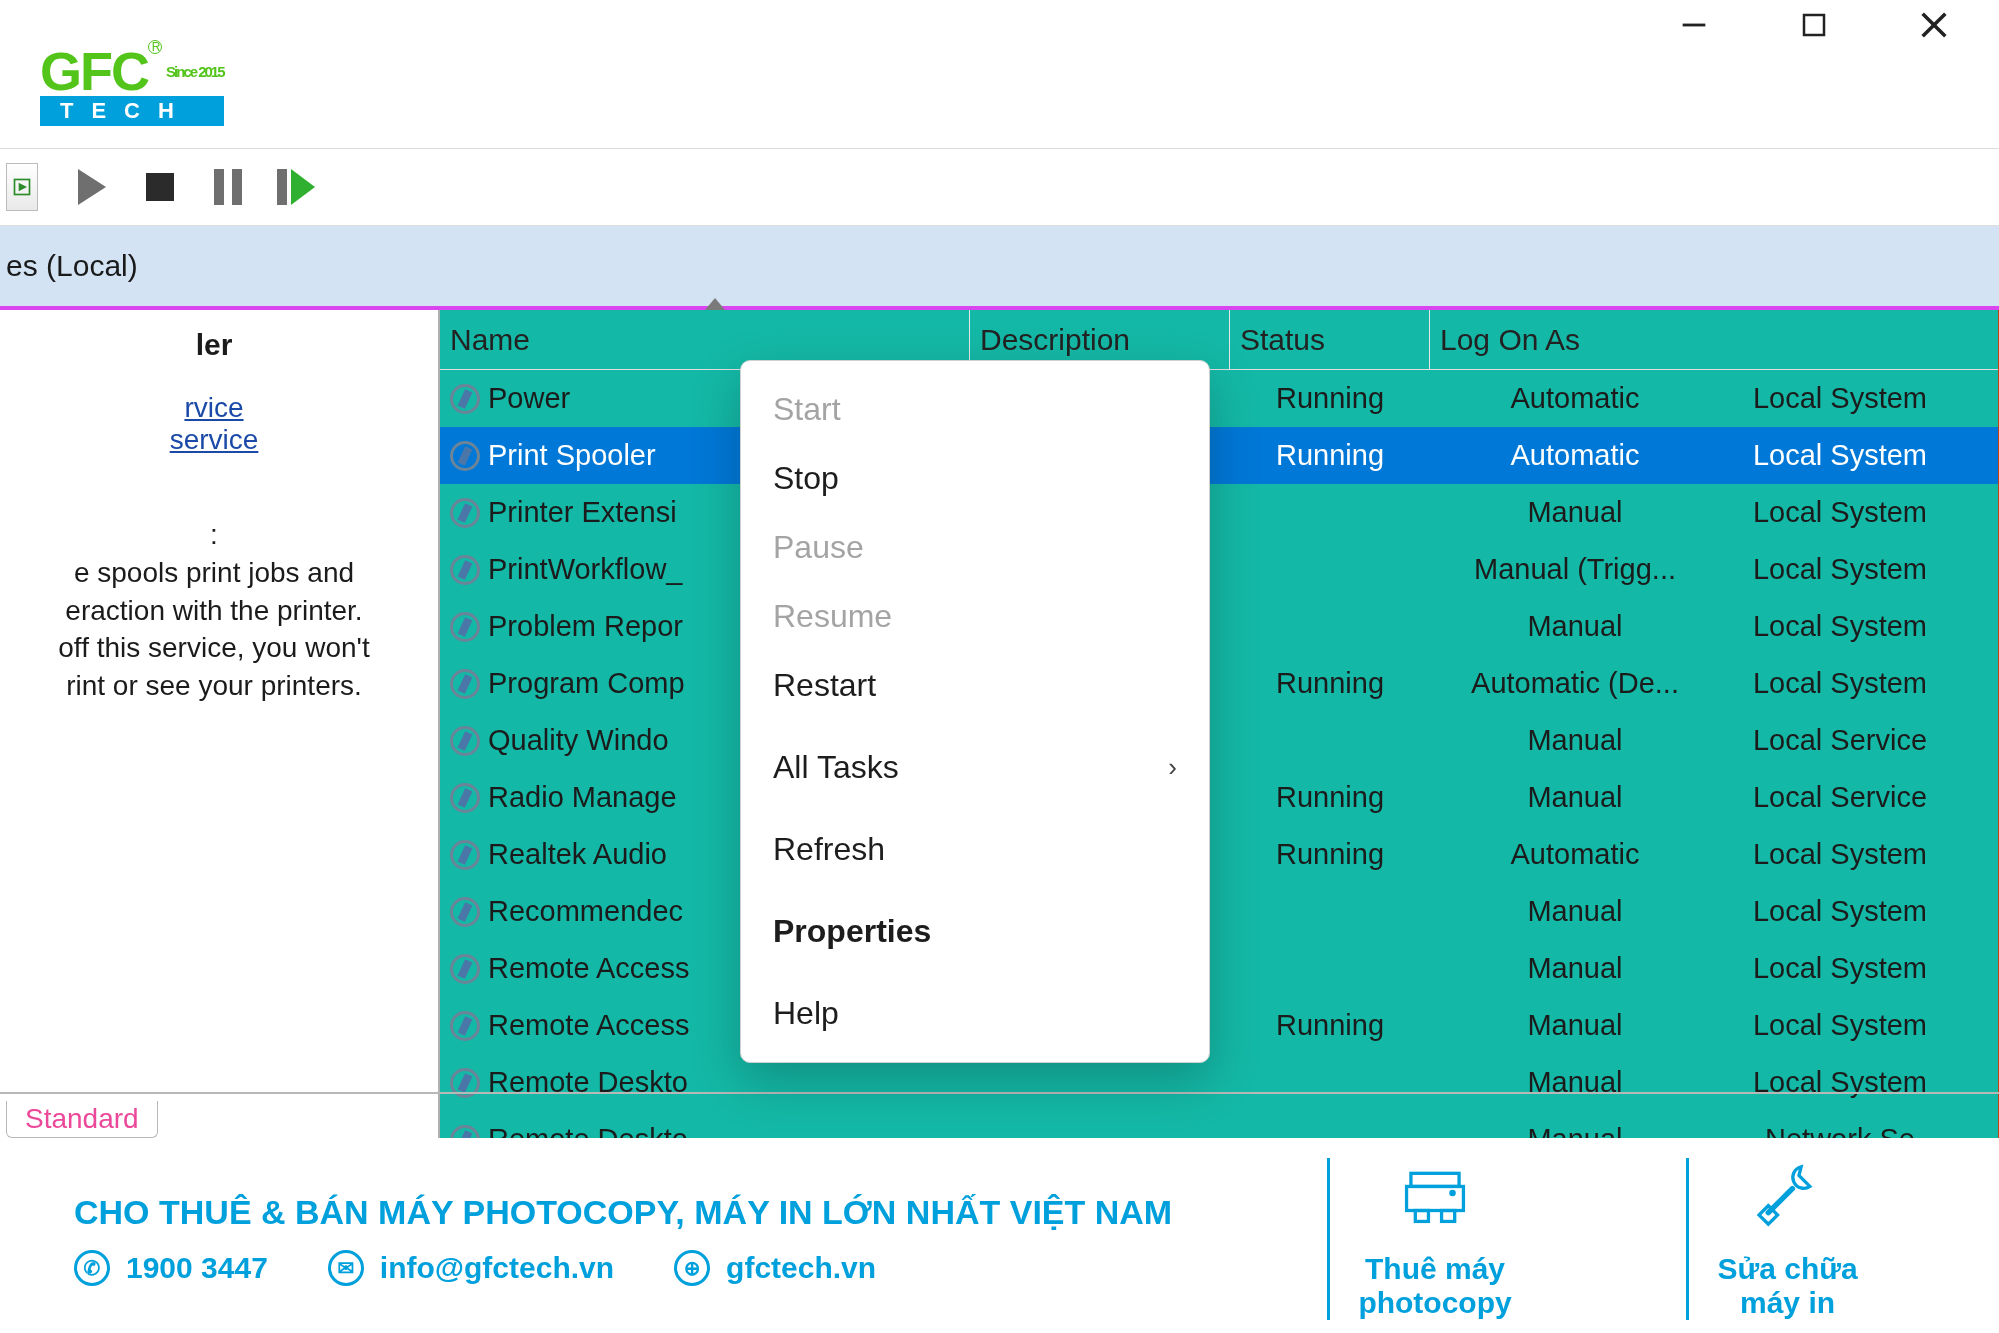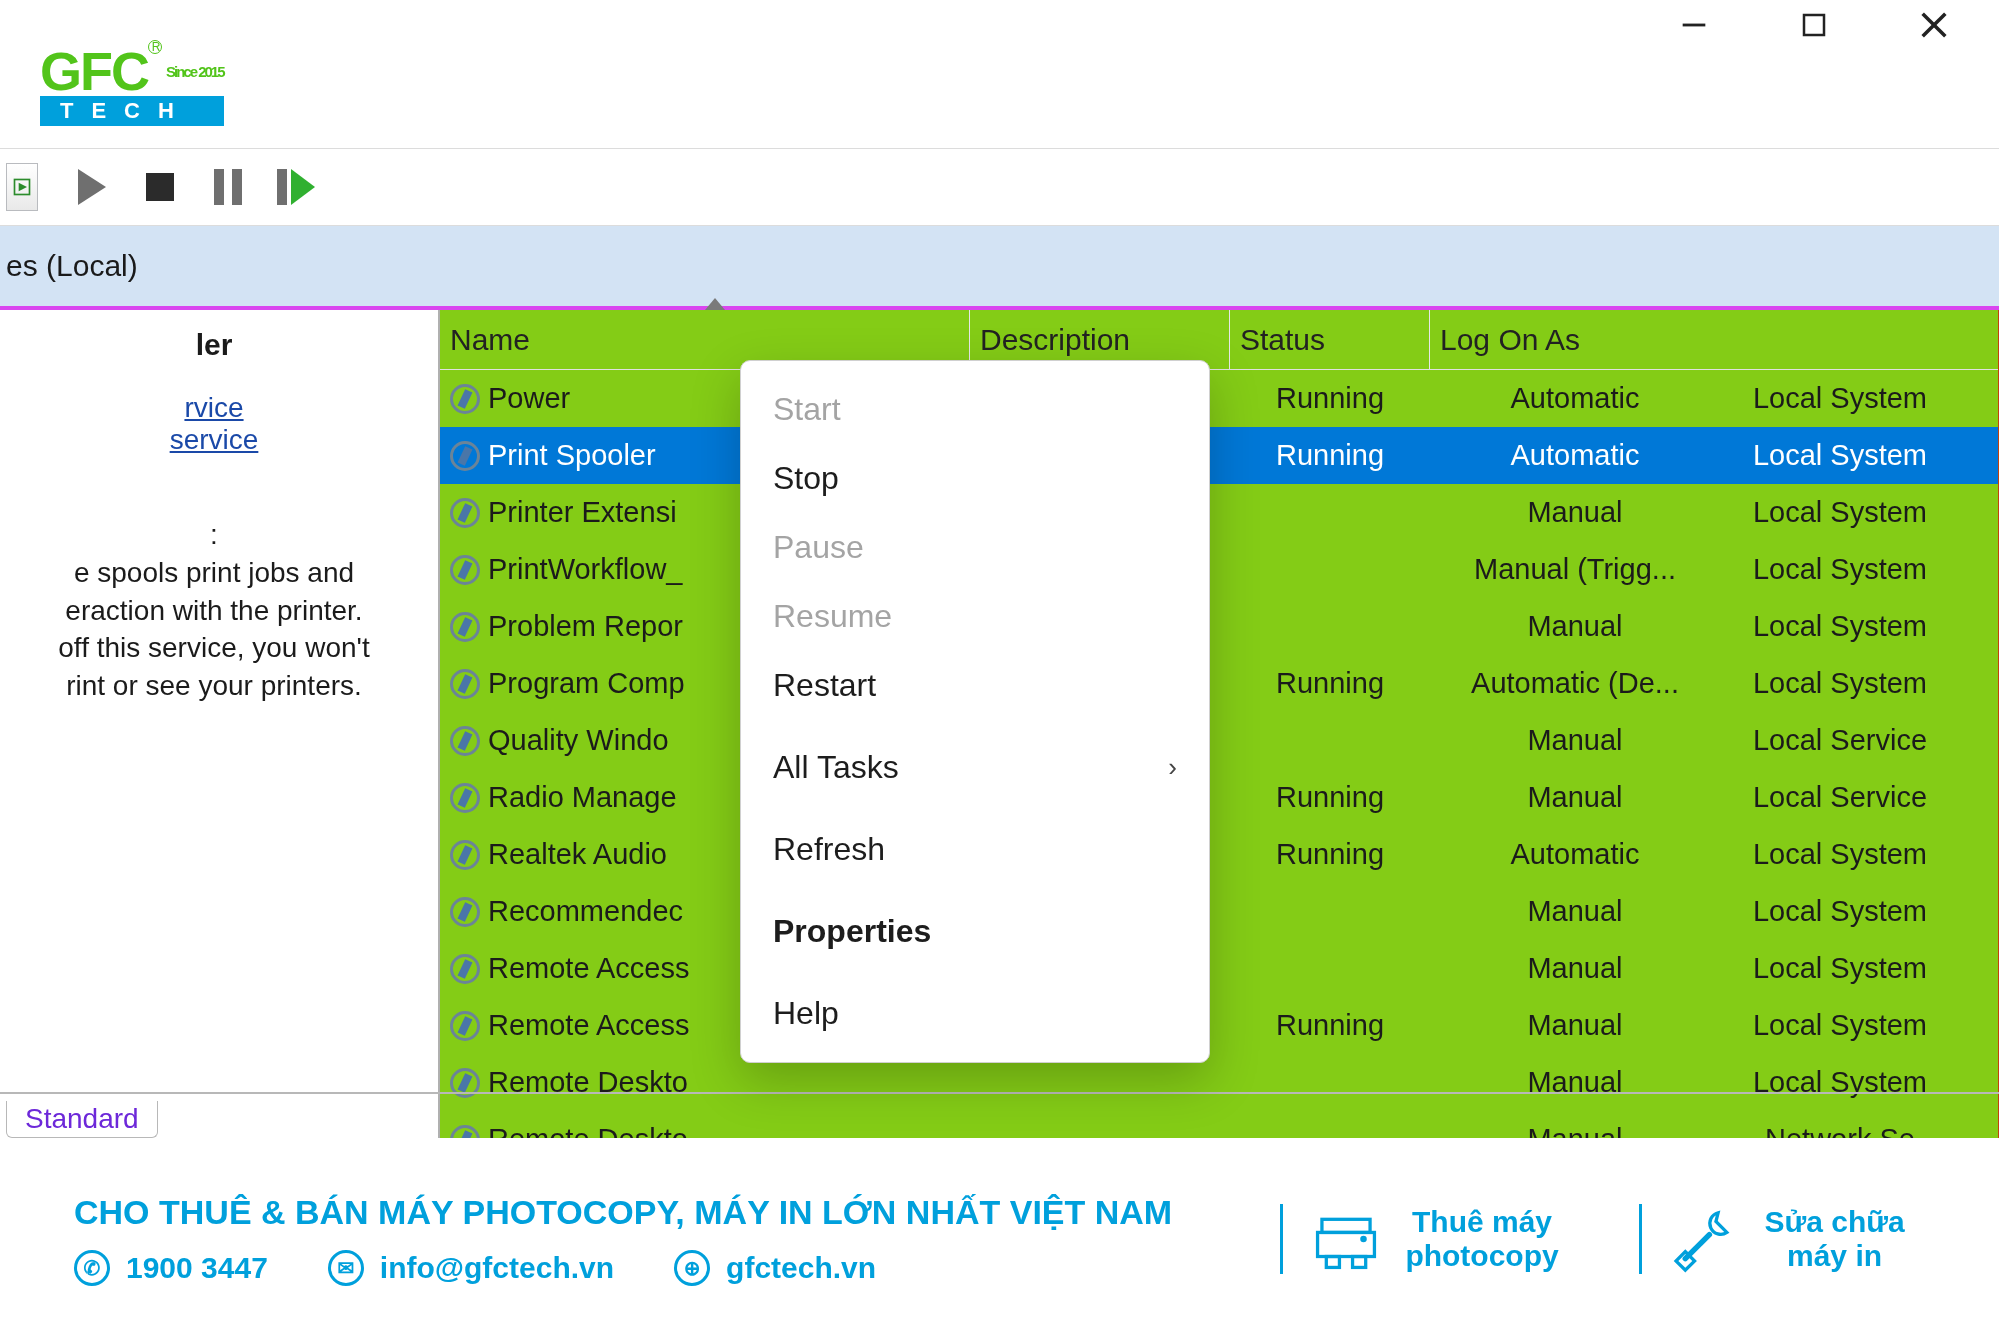--- a/index.html
+++ b/index.html
@@ -114,21 +114,21 @@
     color:#1b1b1b;
     overflow:hidden;
   }
   .left-pane .svc-name { font-weight:700; font-size:30px; }
   .left-pane .blk { margin-top: 30px; }
   .left-pane .desc { margin-top: 60px; line-height:1.35; }
 
   .right-pane {
     flex:1;
     position:relative;
-    background:#84cc16;
+    background:#14b8a6;
   }
   .cols-header {
     display:flex;
     align-items:center;
     border-bottom:1px solid #e0e0e0;
     height:60px;
     font-size:30px;
     color:#222;
   }
   .col { padding:0 10px; border-right:1px solid #e6e6e6; display:flex; align-items:center; height:100%;}
@@ -211,21 +211,21 @@
   }
   .tab {
     position:absolute; bottom:0; left:6px;
     padding: 2px 18px;
     border:1px solid #b8b8b8;
     border-top:none;
     border-bottom-left-radius:6px;
     border-bottom-right-radius:6px;
     background:#fff;
     font-size:28px;
-    color:#6d28d9;
+    color:#ec4899;
   }
 
   
   .footer {
     position:absolute;
     left:16px; right:0; bottom:0;
     height:195px;
     background:#fff;
     padding: 16px 40px 10px 58px;
     display:flex; align-items:center;
@@ -243,20 +243,21 @@
   .footer .contacts .item { display:flex; align-items:center; gap:16px;}
   .foot-left{ flex:0 0 1180px; }
   .foot-right{
     flex:1; display:flex; align-items:center; justify-content:space-around;
     font-size:30px; font-weight:700; text-align:center;
   }
   .foot-right .seg{
     display:flex; align-items:center; gap:24px;
     padding:0 28px;
     border-left:3px solid #00a0dc;
+    flex-direction:column;
   }
   .foot-right .seg:first-child{ border-left:3px solid #00a0dc;}
   .circ-icon {
     width:36px; height:36px; border:3px solid #00a0dc; border-radius:50%;
     display:inline-flex; align-items:center; justify-content:center;
     font-size:20px; color:#00a0dc; font-weight:700;
   }
   .svg-icon { width:70px; height:70px; }
 </style>
 </head>

